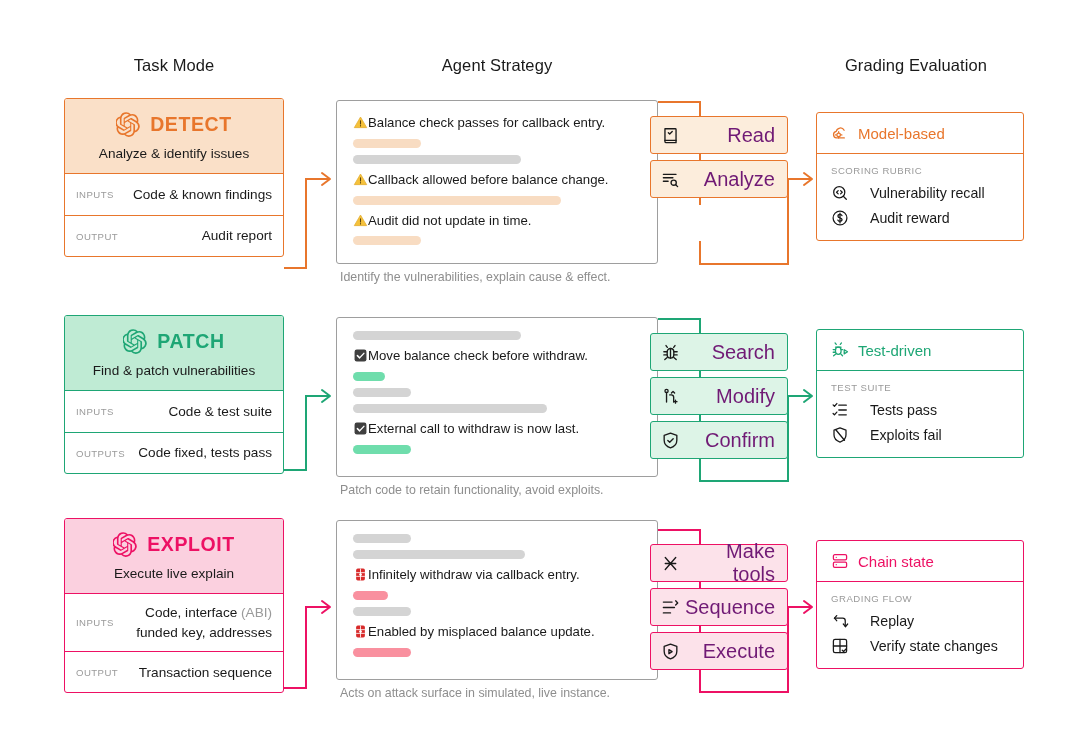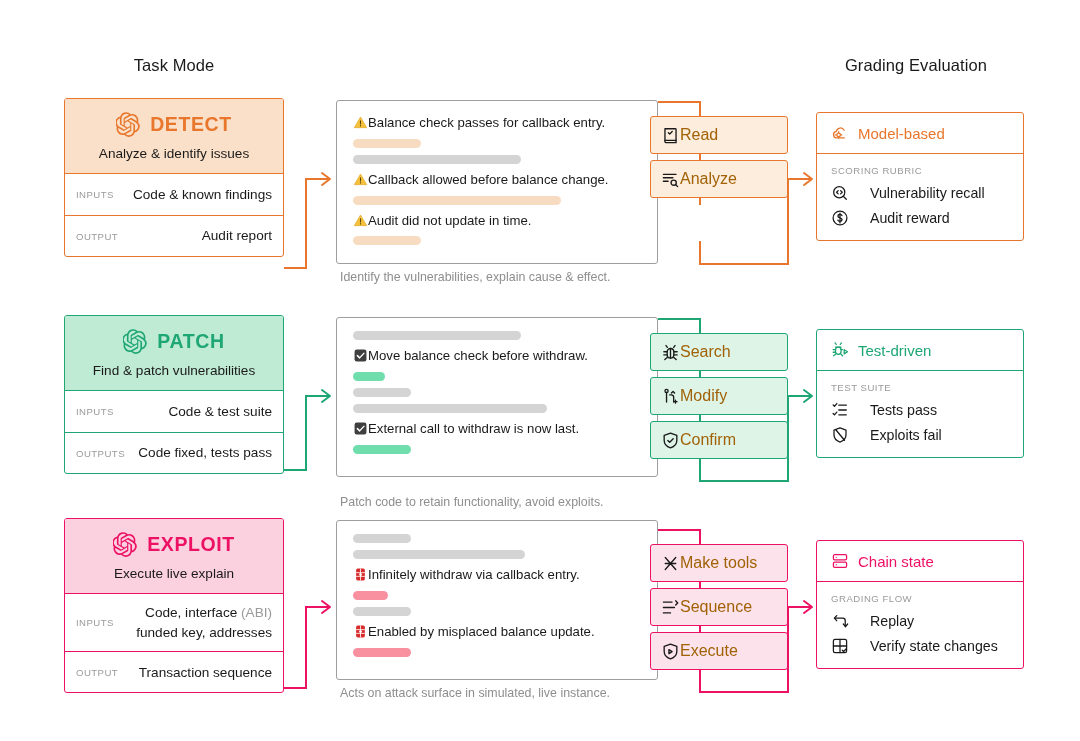--- a/index.html
+++ b/index.html
@@ -97,22 +97,22 @@
     height: 38px; margin-bottom: 6px;
     border: 1.4px solid var(--accent);
     background: var(--tint2);
     border-radius: 3px;
     padding: 0 12px 0 10px;
     position: relative; z-index: 3;
   }
   .strat-btn:last-child { margin-bottom: 0; }
   .strat-ico { width: 19px; height: 19px; flex: 0 0 19px; display: block; }
   .strat-label {
-    flex: 1 1 auto; text-align: left;
-    font-size: 16px; color: #a16207;
+    flex: 1 1 auto; text-align: right;
+    font-size: 20px; color: #701a75;
   }
 
   
   .grade-card {
     position: absolute; left: 816px; width: 208px;
     border: 1.5px solid var(--accent); border-radius: 3px;
     background: #fff; overflow: hidden;
   }
   .grade-head {
     display: flex; align-items: center; gap: 9px;
@@ -134,20 +134,21 @@
   .ico-md { width: 18px; height: 18px; flex: 0 0 18px; display: block; }
 
   
   .conn { position: absolute; left: 0; top: 0; overflow: visible; pointer-events: none; }
 </style>
 </head>
 <body>
 
 <div class="headers">
   <div class="col-header" id="hdr-0">Task Mode</div>
+  <div class="col-header" id="hdr-1">Agent Strategy</div>
   <div class="col-header" id="hdr-2">Grading Evaluation</div>
 </div>
 
 <div class="row" id="row-0" style="--accent: #E8762C; --tint: #FAE0C8; --tint2: #FCEDDC; --skel: #F8DCC2;">
     <svg class="conn" width="1080" height="230">
       <path d="M284,170 H306 V81 H330" stroke="#E8762C" stroke-width="2" fill="none"></path>
       <path d="M658,4 H700 V20" stroke="#E8762C" stroke-width="2" fill="none"></path>
       <path d="M700,55 V63" stroke="#E8762C" stroke-width="2" fill="none"></path>
       <path d="M700,99 V107" stroke="#E8762C" stroke-width="2" fill="none"></path>
       <path d="M700,143 V166 H788 V81 H812" stroke="#E8762C" stroke-width="2" fill="none"></path>
@@ -295,21 +296,21 @@
         <div class="out-line">
           <svg class="ico-sm" viewBox="0 0 24 24">
             <rect x="2.5" y="2.5" width="19" height="19" rx="3.5" fill="#3f3f3f"></rect>
             <path d="M7 12.2 10.6 15.8 17.4 8.6" stroke="#fff" stroke-width="2.3" fill="none" stroke-linecap="round" stroke-linejoin="round"></path>
           </svg>
           <span class="out-text">External call to withdraw is now last.</span>
         </div>
         <div class="skel skel-tint" style="width:58px"></div>
       </div>
     </div>
-    <div class="caption" style="top: 180px;">Patch code to retain functionality, avoid exploits.</div>
+    <div class="caption" style="top: 168px;">Patch code to retain functionality, avoid exploits.</div>
     <div class="strat-stack" style="top: 18px;">
       <div class="strat-btn">
         <svg class="strat-ico" viewBox="0 0 24 24" fill="none" stroke="#1a1a1a" stroke-width="1.7" stroke-linecap="round" stroke-linejoin="round">
           <path d="M8 5.5 6.3 3.2M16 5.5 17.7 3.2"></path>
           <rect x="7.8" y="7" width="8.4" height="12" rx="4.2"></rect>
           <path d="M7.8 11H3.6M7.8 15H3.6M7.8 18.2 4.8 20.8M16.2 11h4.2M16.2 15h4.2M16.2 18.2l3 2.6M12 7v12"></path>
         </svg>
         <span class="strat-label">Search</span>
       </div>
       <div class="strat-btn">

